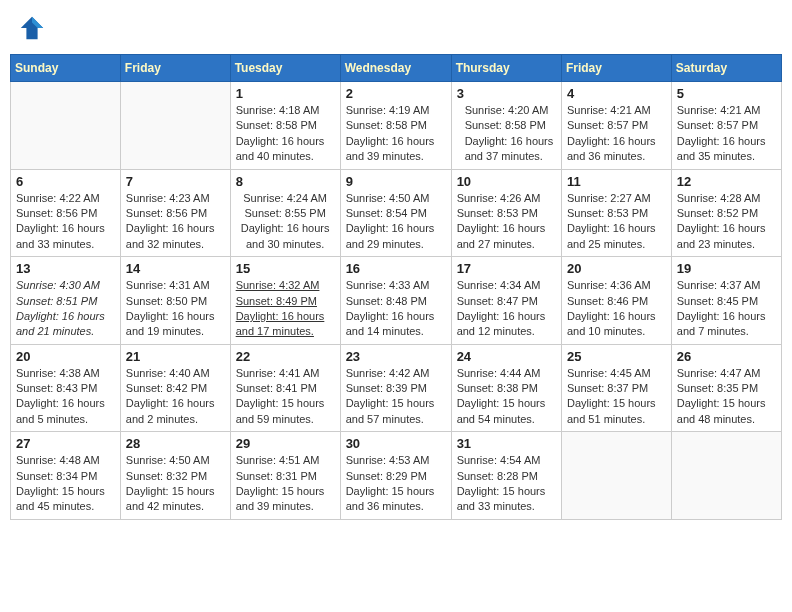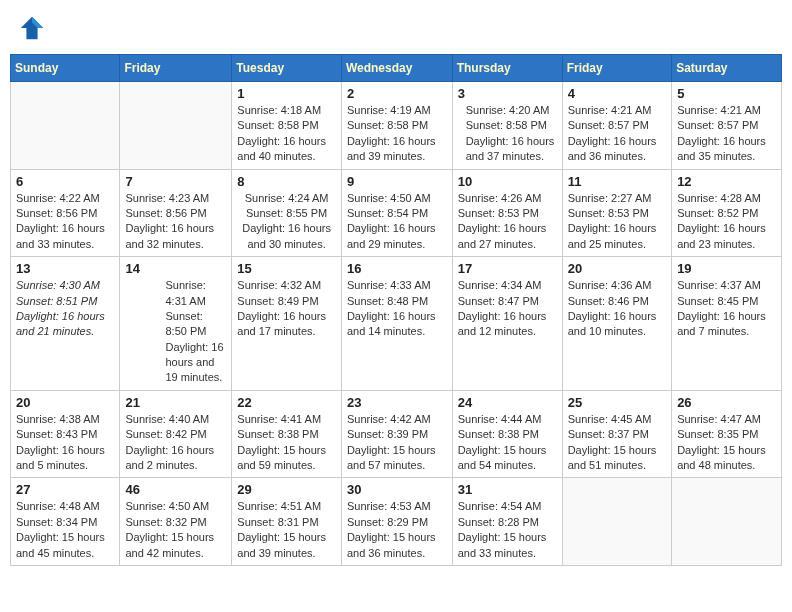--- a/index.html
+++ b/index.html
@@ -200,27 +200,27 @@
       </tr>
       <tr>
         <td>
           <span class="day-number">13</span>
           <div class="day-info" style="white-space: pre-line; font-style: italic;">Sunrise: 4:30 AM
 Sunset: 8:51 PM
 Daylight: 16 hours and 21 minutes.</div>
         </td>
         <td>
           <span class="day-number">14</span>
-          <div class="day-info" style="white-space: pre-line; margin-left: 40px;">Sunrise: 4:31 AM
+          <div class="day-info" style="white-space: pre-line;">Sunrise: 4:31 AM
 Sunset: 8:50 PM
 Daylight: 16 hours and 19 minutes.</div>
         </td>
         <td>
           <span class="day-number">15</span>
-          <div class="day-info" style="white-space: pre-line;">Sunrise: 4:32 AM
+          <div class="day-info" style="white-space: pre-line; text-decoration: underline;">Sunrise: 4:32 AM
 Sunset: 8:49 PM
 Daylight: 16 hours and 17 minutes.</div>
         </td>
         <td>
           <span class="day-number">16</span>
           <div class="day-info" style="white-space: pre-line;">Sunrise: 4:33 AM
 Sunset: 8:48 PM
 Daylight: 16 hours and 14 minutes.</div>
         </td>
         <td>
@@ -251,21 +251,21 @@
         </td>
         <td>
           <span class="day-number">21</span>
           <div class="day-info" style="white-space: pre-line;">Sunrise: 4:40 AM
 Sunset: 8:42 PM
 Daylight: 16 hours and 2 minutes.</div>
         </td>
         <td>
           <span class="day-number">22</span>
           <div class="day-info" style="white-space: pre-line;">Sunrise: 4:41 AM
-Sunset: 8:38 PM
+Sunset: 8:41 PM
 Daylight: 15 hours and 59 minutes.</div>
         </td>
         <td>
           <span class="day-number">23</span>
           <div class="day-info" style="white-space: pre-line;">Sunrise: 4:42 AM
 Sunset: 8:39 PM
 Daylight: 15 hours and 57 minutes.</div>
         </td>
         <td>
           <span class="day-number">24</span>
@@ -287,21 +287,21 @@
         </td>
       </tr>
       <tr>
         <td>
           <span class="day-number">27</span>
           <div class="day-info" style="white-space: pre-line;">Sunrise: 4:48 AM
 Sunset: 8:34 PM
 Daylight: 15 hours and 45 minutes.</div>
         </td>
         <td>
-          <span class="day-number">46</span>
+          <span class="day-number">28</span>
           <div class="day-info" style="white-space: pre-line;">Sunrise: 4:50 AM
 Sunset: 8:32 PM
 Daylight: 15 hours and 42 minutes.</div>
         </td>
         <td>
           <span class="day-number">29</span>
           <div class="day-info" style="white-space: pre-line;">Sunrise: 4:51 AM
 Sunset: 8:31 PM
 Daylight: 15 hours and 39 minutes.</div>
         </td>

